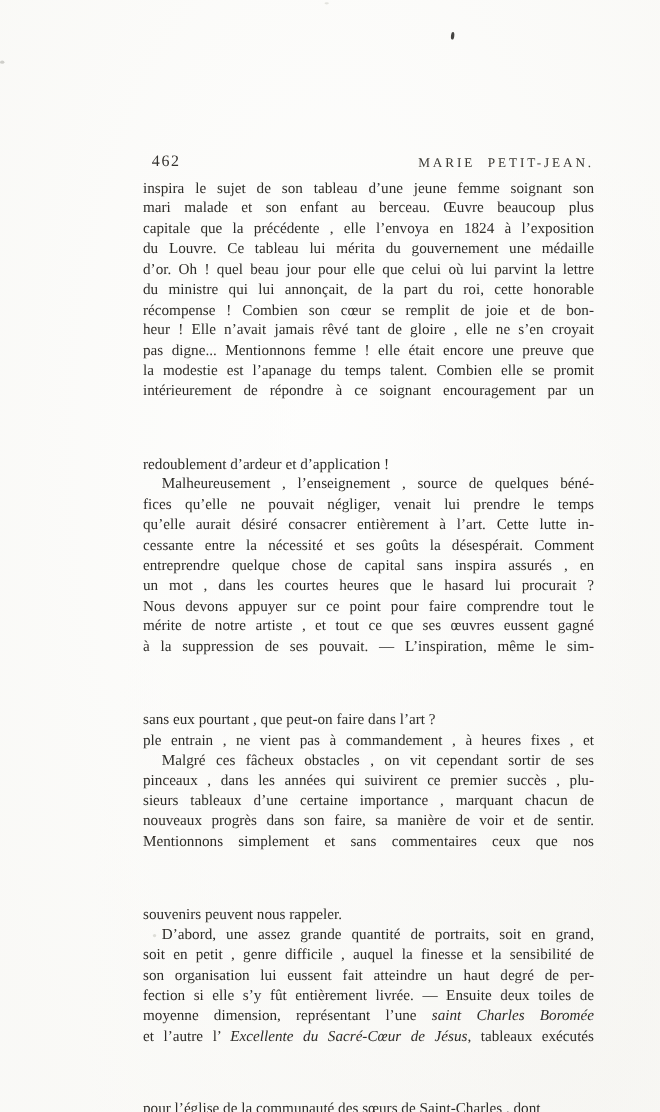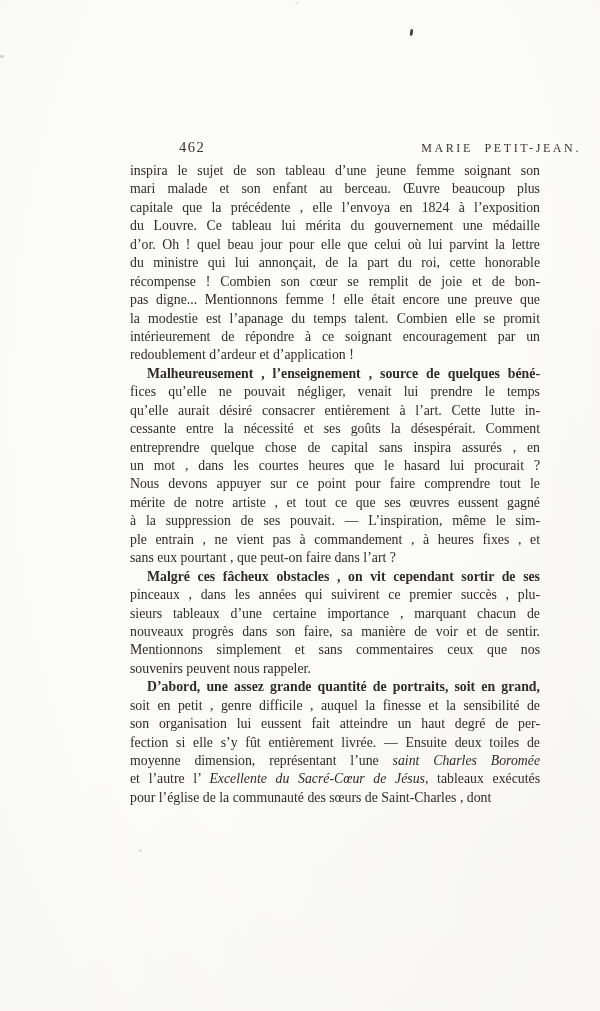--- a/index.html
+++ b/index.html
@@ -23,21 +23,20 @@
   .speck.s2 { left: 0px;  top: 55px; width: 4px; height: 3px; background: #cfcfca; border-radius: 50%; }
   .speck.s3 { left: 139px; top: 849px; width: 3px; height: 3px; background: #ddddd7; border-radius: 50%; }
   .speck.s4 { left: 295px; top: 2px; width: 4px; height: 2px; background: #e3e3de; border-radius: 50%; }
 
   .running-head {
     position: absolute;
     top: 139px;
     left: 130px;
     width: 410px;
     height: 18px;
-    margin-left: 41px;
   }
   .pagenum {
     position: absolute;
     left: 8px;
     top: 0;
     font-size: 14.5px;
     letter-spacing: 1.5px;
     color: #33312d;
   }
   .head-title {
@@ -59,22 +58,22 @@
   .line {
     font-size: 13.8px;
     line-height: 18.45px;
     height: 18.45px;
     overflow: hidden;
     text-align: justify;
     text-align-last: justify;
     white-space: normal;
     color: #2e2c28;
   }
-  .line.last { text-align-last: left; }
-  .line.indent { text-indent: 17px; font-weight: bold; }
+  .line.last { text-align-last: left; margin-top: 48px; }
+  .line.indent { text-indent: 17px; }
   .line i { }
 </style>
 </head>
 <body>
 
 <div class="page">
   <div class="speck s1"></div>
   <div class="speck s2"></div>
   <div class="speck s3"></div>
   <div class="speck s4"></div>
@@ -85,35 +84,36 @@
   </header>
 
   <main class="textcol">
       <div class="line"><span>inspira le sujet de son tableau d’une jeune femme soignant son</span></div>
       <div class="line"><span>mari malade et son enfant au berceau. Œuvre beaucoup plus</span></div>
       <div class="line"><span>capitale que la précédente , elle l’envoya en 1824 à l’exposition</span></div>
       <div class="line"><span>du Louvre. Ce tableau lui mérita du gouvernement une médaille</span></div>
       <div class="line"><span>d’or. Oh ! quel beau jour pour elle que celui où lui parvint la lettre</span></div>
       <div class="line"><span>du ministre qui lui annonçait, de la part du roi, cette honorable</span></div>
       <div class="line"><span>récompense ! Combien son cœur se remplit de joie et de bon-</span></div>
+      <div class="line"><span>heur ! Elle n’avait jamais rêvé tant de gloire , elle ne s’en croyait</span></div>
       <div class="line"><span>pas digne... Mentionnons femme ! elle était encore une preuve que</span></div>
       <div class="line"><span>la modestie est l’apanage du temps talent. Combien elle se promit</span></div>
       <div class="line"><span>intérieurement de répondre à ce soignant encouragement par un</span></div>
       <div class="line last"><span>redoublement d’ardeur et d’application !</span></div>
       <div class="line indent"><span>Malheureusement , l’enseignement , source de quelques béné-</span></div>
       <div class="line"><span>fices qu’elle ne pouvait négliger, venait lui prendre le temps</span></div>
       <div class="line"><span>qu’elle aurait désiré consacrer entièrement à l’art. Cette lutte in-</span></div>
       <div class="line"><span>cessante entre la nécessité et ses goûts la désespérait. Comment</span></div>
       <div class="line"><span>entreprendre quelque chose de capital sans inspira assurés , en</span></div>
       <div class="line"><span>un mot , dans les courtes heures que le hasard lui procurait ?</span></div>
       <div class="line"><span>Nous devons appuyer sur ce point pour faire comprendre tout le</span></div>
       <div class="line"><span>mérite de notre artiste , et tout ce que ses œuvres eussent gagné</span></div>
       <div class="line"><span>à la suppression de ses pouvait. — L’inspiration, même le sim-</span></div>
+      <div class="line last"><span>sans eux pourtant , que peut-on faire dans l’art ?</span></div>
       <div class="line"><span>ple entrain , ne vient pas à commandement , à heures fixes , et</span></div>
-      <div class="line last"><span>sans eux pourtant , que peut-on faire dans l’art ?</span></div>
       <div class="line indent"><span>Malgré ces fâcheux obstacles , on vit cependant sortir de ses</span></div>
       <div class="line"><span>pinceaux , dans les années qui suivirent ce premier succès , plu-</span></div>
       <div class="line"><span>sieurs tableaux d’une certaine importance , marquant chacun de</span></div>
       <div class="line"><span>nouveaux progrès dans son faire, sa manière de voir et de sentir.</span></div>
       <div class="line"><span>Mentionnons simplement et sans commentaires ceux que nos</span></div>
       <div class="line last"><span>souvenirs peuvent nous rappeler.</span></div>
       <div class="line indent"><span>D’abord, une assez grande quantité de portraits, soit en grand,</span></div>
       <div class="line"><span>soit en petit , genre difficile , auquel la finesse et la sensibilité de</span></div>
       <div class="line"><span>son organisation lui eussent fait atteindre un haut degré de per-</span></div>
       <div class="line"><span>fection si elle s’y fût entièrement livrée. — Ensuite deux toiles de</span></div>

